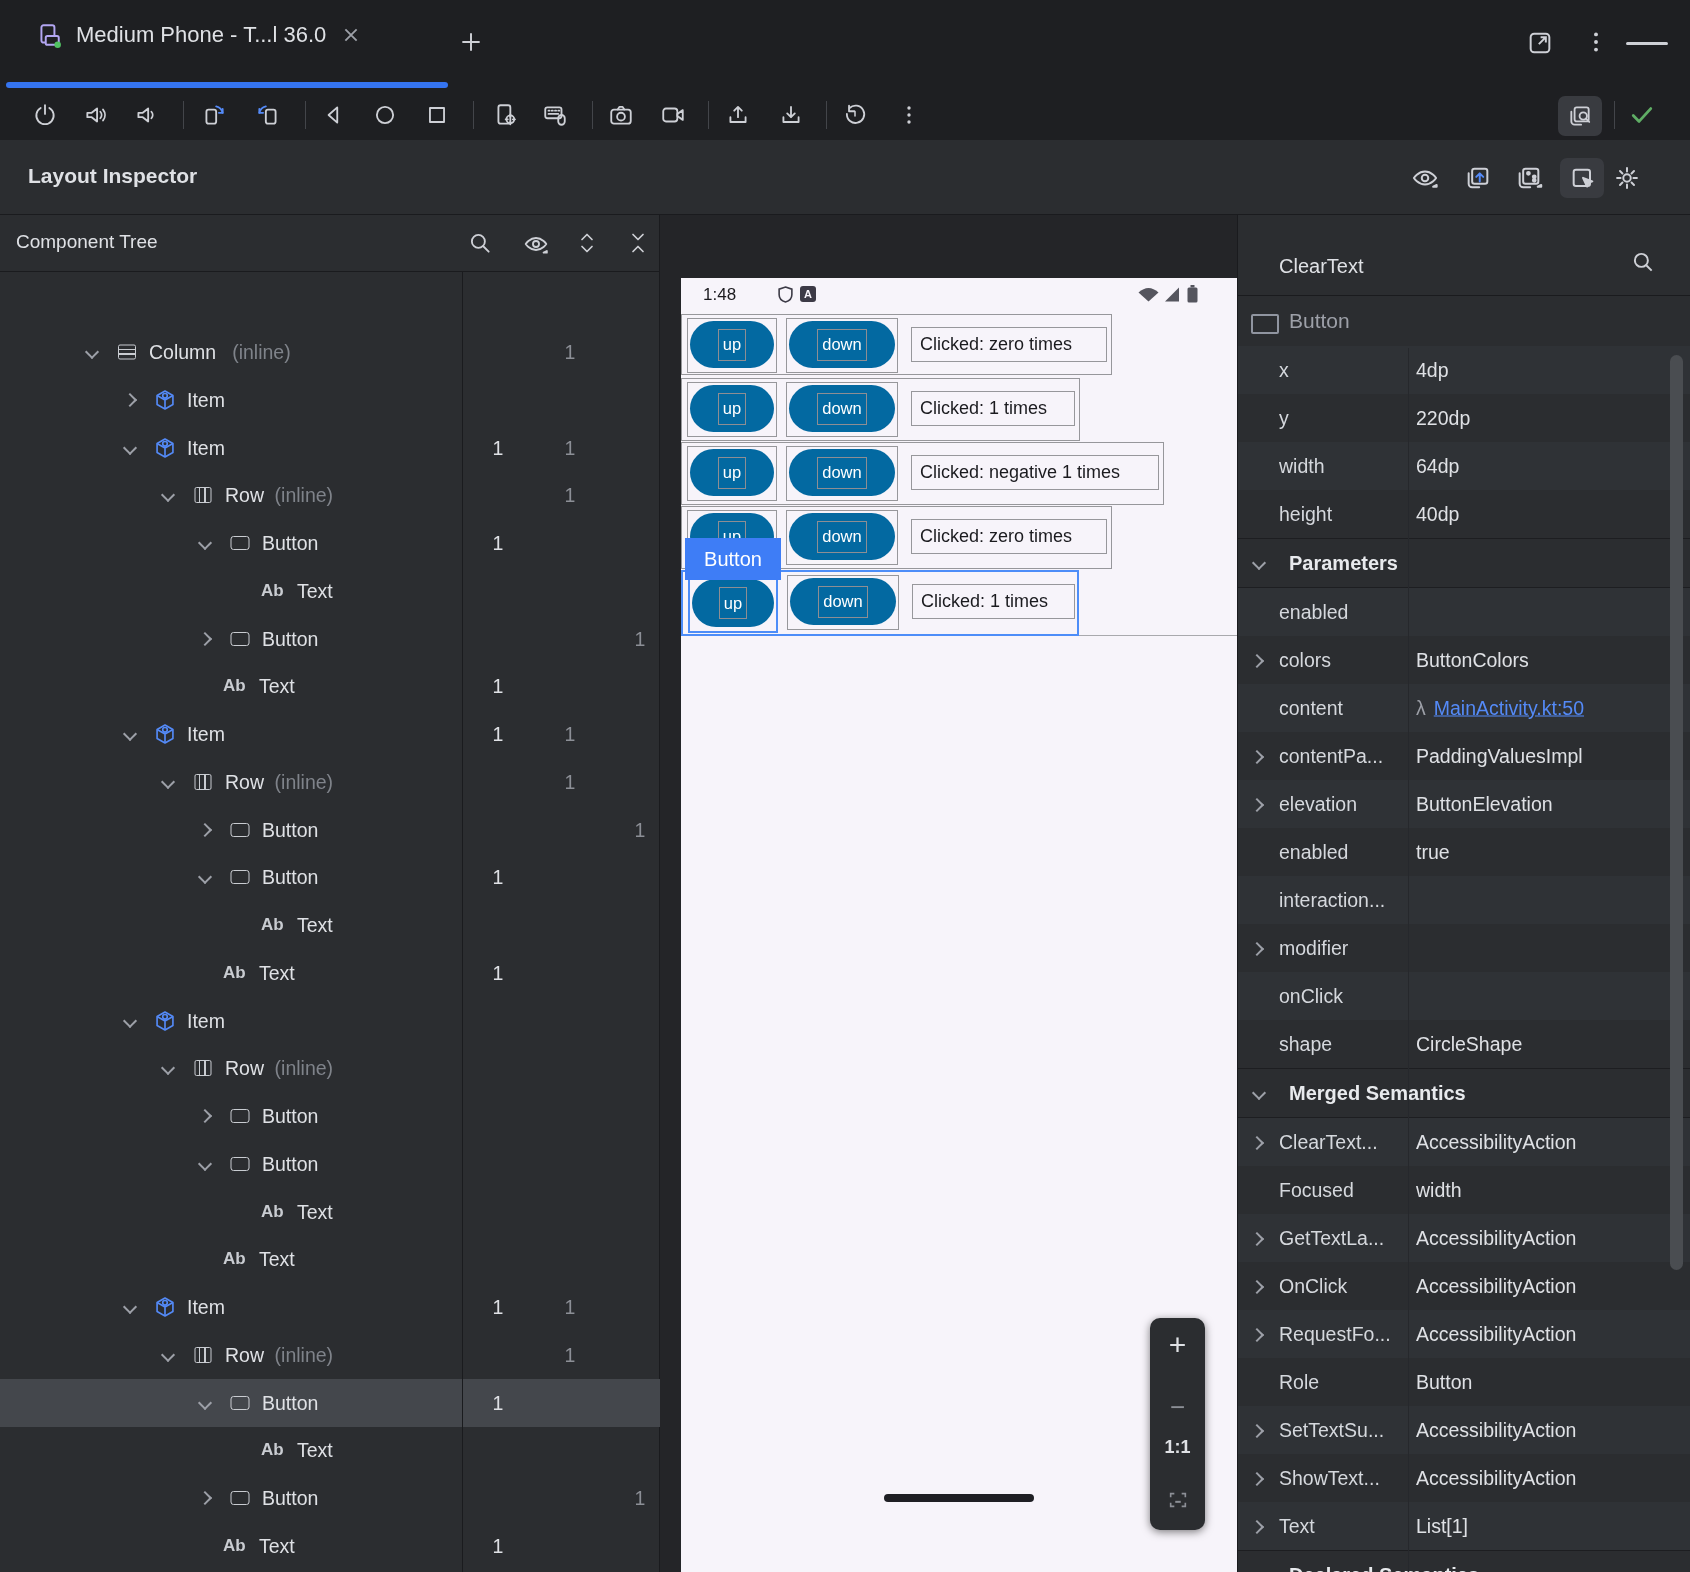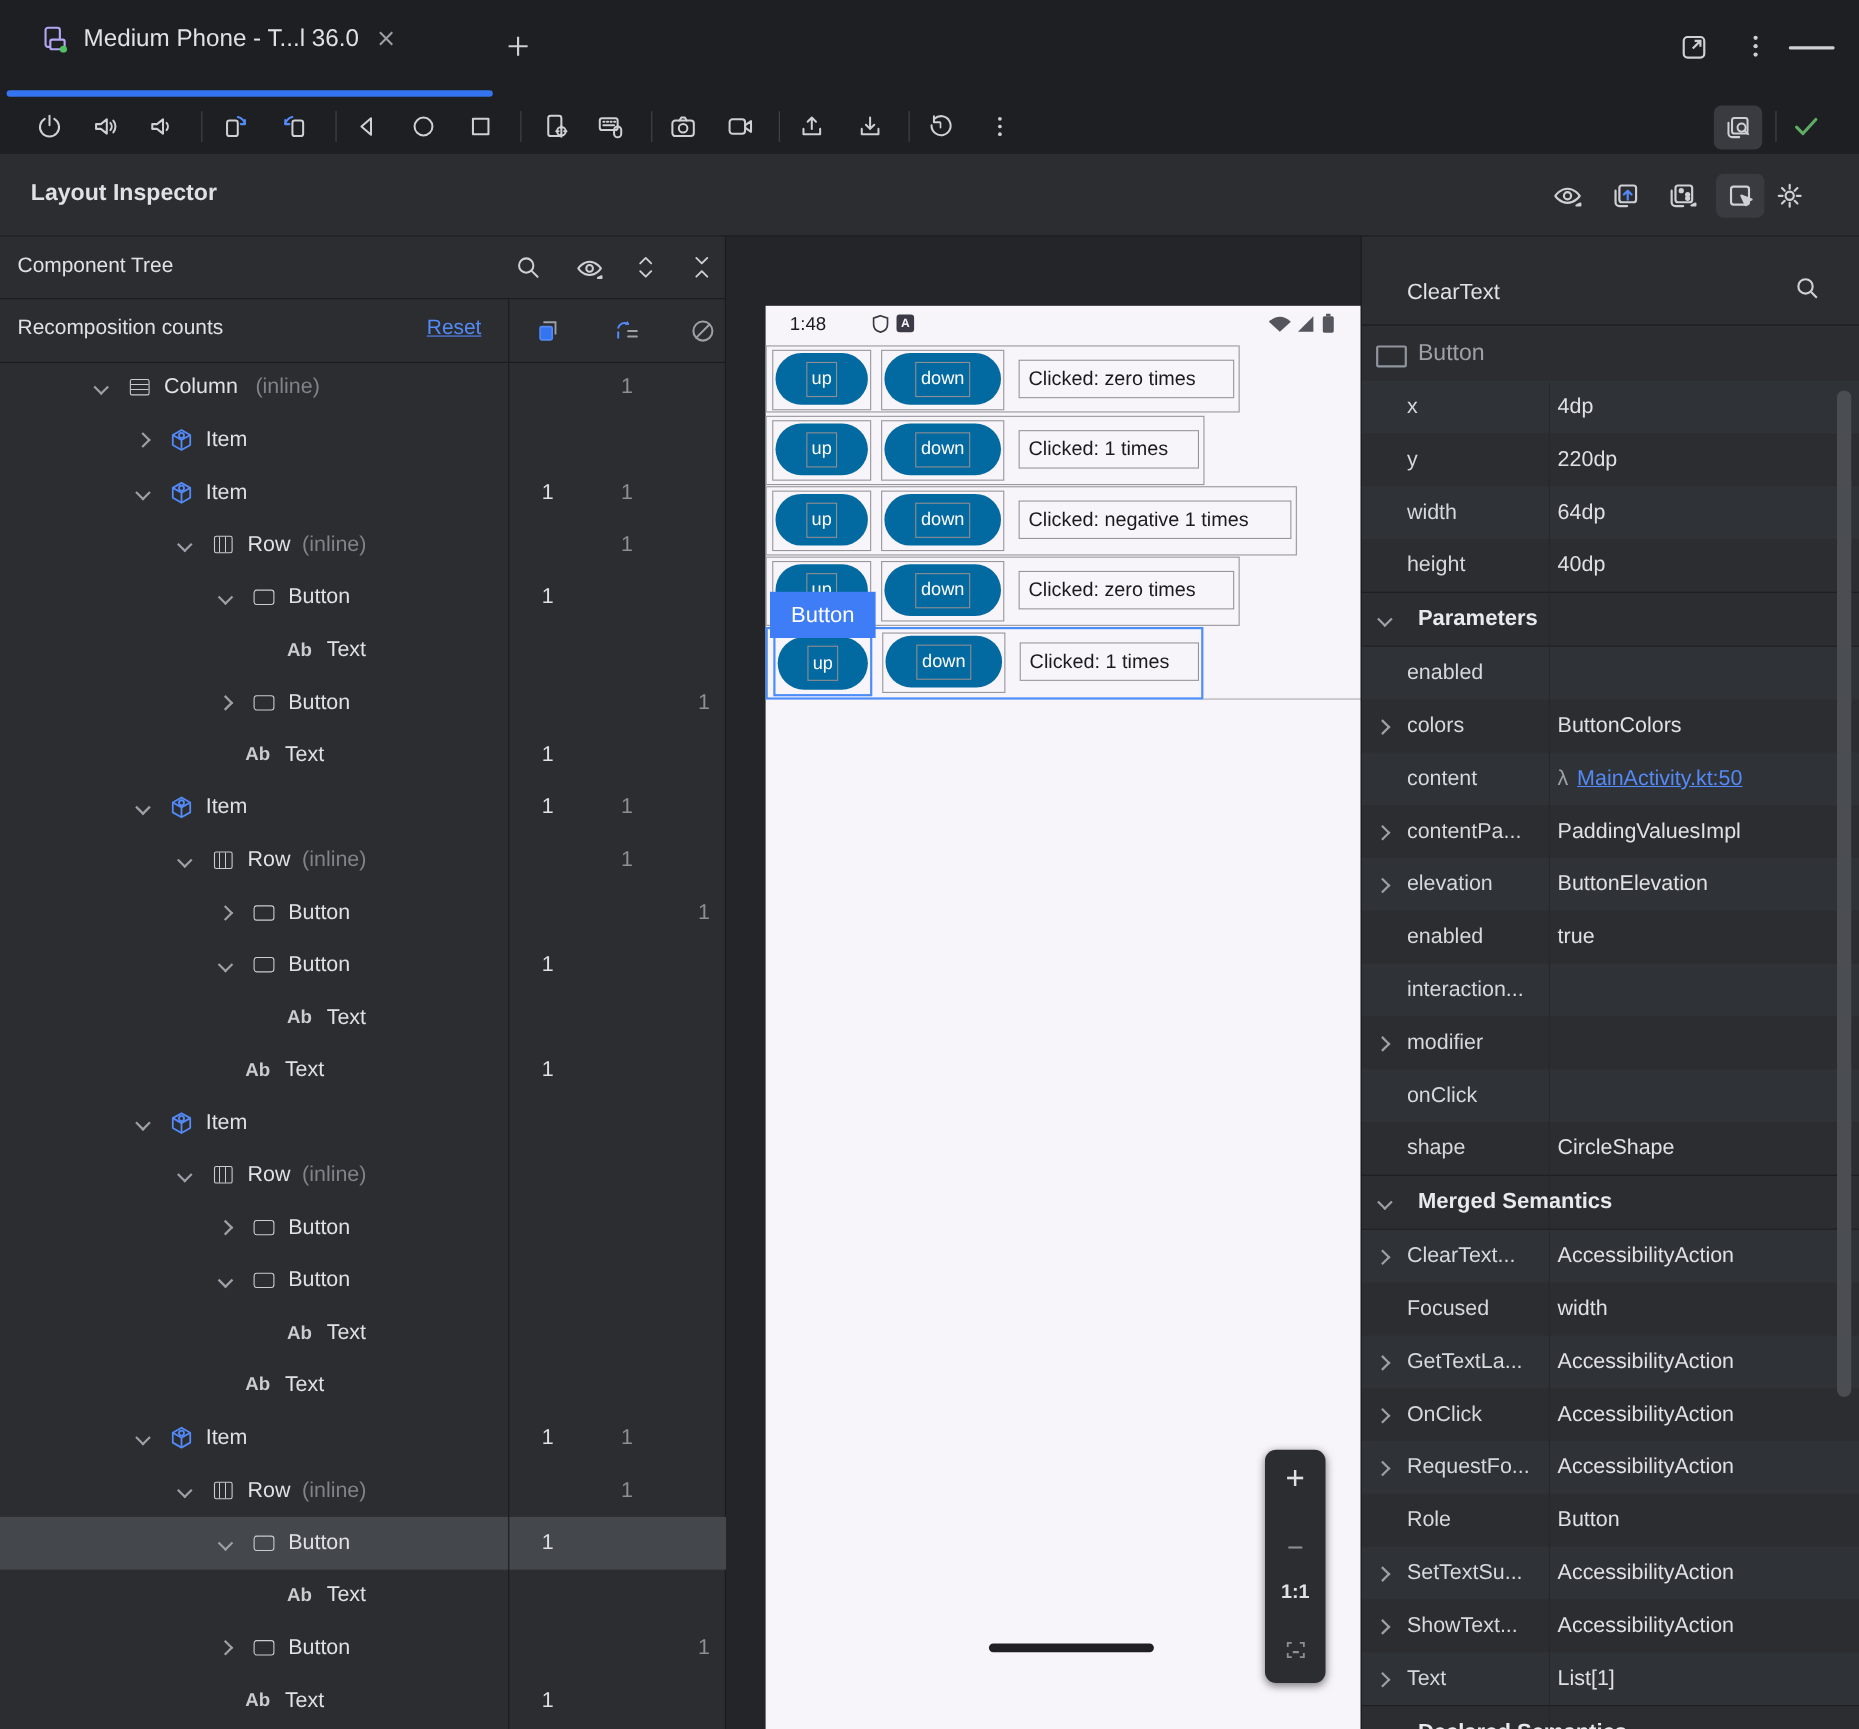--- a/index.html
+++ b/index.html
@@ -43,21 +43,21 @@
      background:linear-gradient(90deg,transparent 0 3.4px,#C9CCD1 3.4px 4.9px,transparent 4.9px 8.6px,#C9CCD1 8.6px 10.1px,transparent 10.1px);}
   .ic-col{width:16px;height:13px;border:1.6px solid #C9CCD1;border-radius:2px;
      background:linear-gradient(180deg,transparent 0 3.2px,#C9CCD1 3.2px 4.6px,transparent 4.6px 7.8px,#C9CCD1 7.8px 9.2px,transparent 9.2px);}
   .ab{font-size:17px;font-weight:700;color:#C9CCD1;}
   .cnt{position:absolute;top:50%;transform:translate(-50%,-50%);font-size:19.5px;}
   .c-strong{color:#DFE1E5;}
   .c-dim{color:#8C8F96;}
   #cnt-divider{left:462px;top:57px;width:1px;height:1300px;background:#1A1B1E;z-index:6;}
   
   #canvas{left:660px;top:215px;width:577px;height:1357px;background:#242528;}
-  #screen{left:21px;top:63px;width:556px;height:1294px;background:#F7F4FA;margin-left:15px;}
+  #screen{left:21px;top:63px;width:556px;height:1294px;background:#F7F4FA;}
   .sb-text{font-size:17px;color:#1C1B1F;font-weight:500;}
   .drow{position:absolute;border:1px solid #97979B;box-sizing:border-box;}
   .drow.sel{border:2px solid #4D8DF8;}
   .dbox{position:absolute;border:1px solid #97979B;box-sizing:border-box;}
   .dbox.selbtn{border:2px solid #4D8DF8;}
   .pill{position:absolute;left:2px;top:2px;right:2px;bottom:4px;background:#0369a1;border-radius:27px;
         display:flex;align-items:center;justify-content:center;}
   .pill span{color:#FFFFFF;font-size:16.5px;}
   .tbound{position:absolute;border:1px solid #8E8E93;left:50%;top:50%;transform:translate(-50%,-50%);}
   .dtext{position:absolute;border:1px solid #97979B;box-sizing:border-box;display:flex;align-items:center;
@@ -315,44 +315,20 @@
         <svg width="24" height="26" viewBox="0 0 24 24" fill="none" stroke="#CED0D6" stroke-width="1.7" stroke-linecap="round" stroke-linejoin="round">
           <path d="M7 8.5L12 3.5l5 5M7 15.5l5 5 5-5"></path>
         </svg>
       </span>
       <span style="position: absolute; left: 626px; top: 15px;">
         <svg width="24" height="26" viewBox="0 0 24 24" fill="none" stroke="#CED0D6" stroke-width="1.7" stroke-linecap="round" stroke-linejoin="round">
           <path d="M7 3.5l5 5 5-5M7 20.5l5-5 5 5"></path>
         </svg>
       </span>
     </div>
-  <div class="abs" id="rc-bar">
-    <span class="abs panel-label" style="left:16px;top:16px;">Recomposition counts</span>
-    <a class="abs" id="reset-link" href="#">Reset</a>
-  <span style="position: absolute; left: 486px; top: 17px;">
-        <svg width="24" height="24" viewBox="0 0 24 24">
-          <path d="M8 4h11v11" fill="none" stroke="#9DA0A8" stroke-width="1.7"></path>
-          <rect x="5" y="8" width="11" height="12" rx="1.5" fill="#3574F0" stroke="#548AF7" stroke-width="1.5"></rect>
-        </svg>
-      </span>
-      <span style="position: absolute; left: 557px; top: 17px;">
-        <svg width="26" height="24" viewBox="0 0 24 24" fill="none" stroke-linecap="round">
-          <path d="M4 9a6 6 0 0 1 9-3.5" stroke="#548AF7" stroke-width="1.8"></path>
-          <path d="M12.5 2.5l1.5 3.5-3.8.6z" fill="#548AF7"></path>
-          <path d="M13 12h8M13 17h8" stroke="#9DA0A8" stroke-width="1.8"></path>
-          <path d="M4 13v5" stroke="#548AF7" stroke-width="1.8"></path>
-        </svg>
-      </span>
-      <span style="position: absolute; left: 626px; top: 16px;">
-        <svg width="26" height="26" viewBox="0 0 24 24" fill="none" stroke="#CED0D6" stroke-width="1.7" stroke-linecap="round" stroke-linejoin="round">
-          <circle cx="12" cy="12" r="8" stroke="#9DA0A8"></circle>
-          <path d="M6.5 17.5l11-11" stroke="#9DA0A8"></path>
-        </svg>
-      </span>
-    </div>
   <div class="abs" id="tree">
       <div class="trow" style="top: -2px;">
         <div class="chev d" style="left: 87px; top: 19px;"></div>
         <div class="tico ic-col" style="left: 127px;"></div>
         <span class="tlabel" style="left: 149px;">Column</span>
         <span class="tlabel" style="left: 224.2px;"><span class="tsuffix">(inline)</span></span>
         <span class="cnt c-dim" style="left: 570px;">1</span>
       </div>
       <div class="trow" style="top: 45.76px;">
         <div class="chev r" style="left: 125px; top: 19px;"></div>

